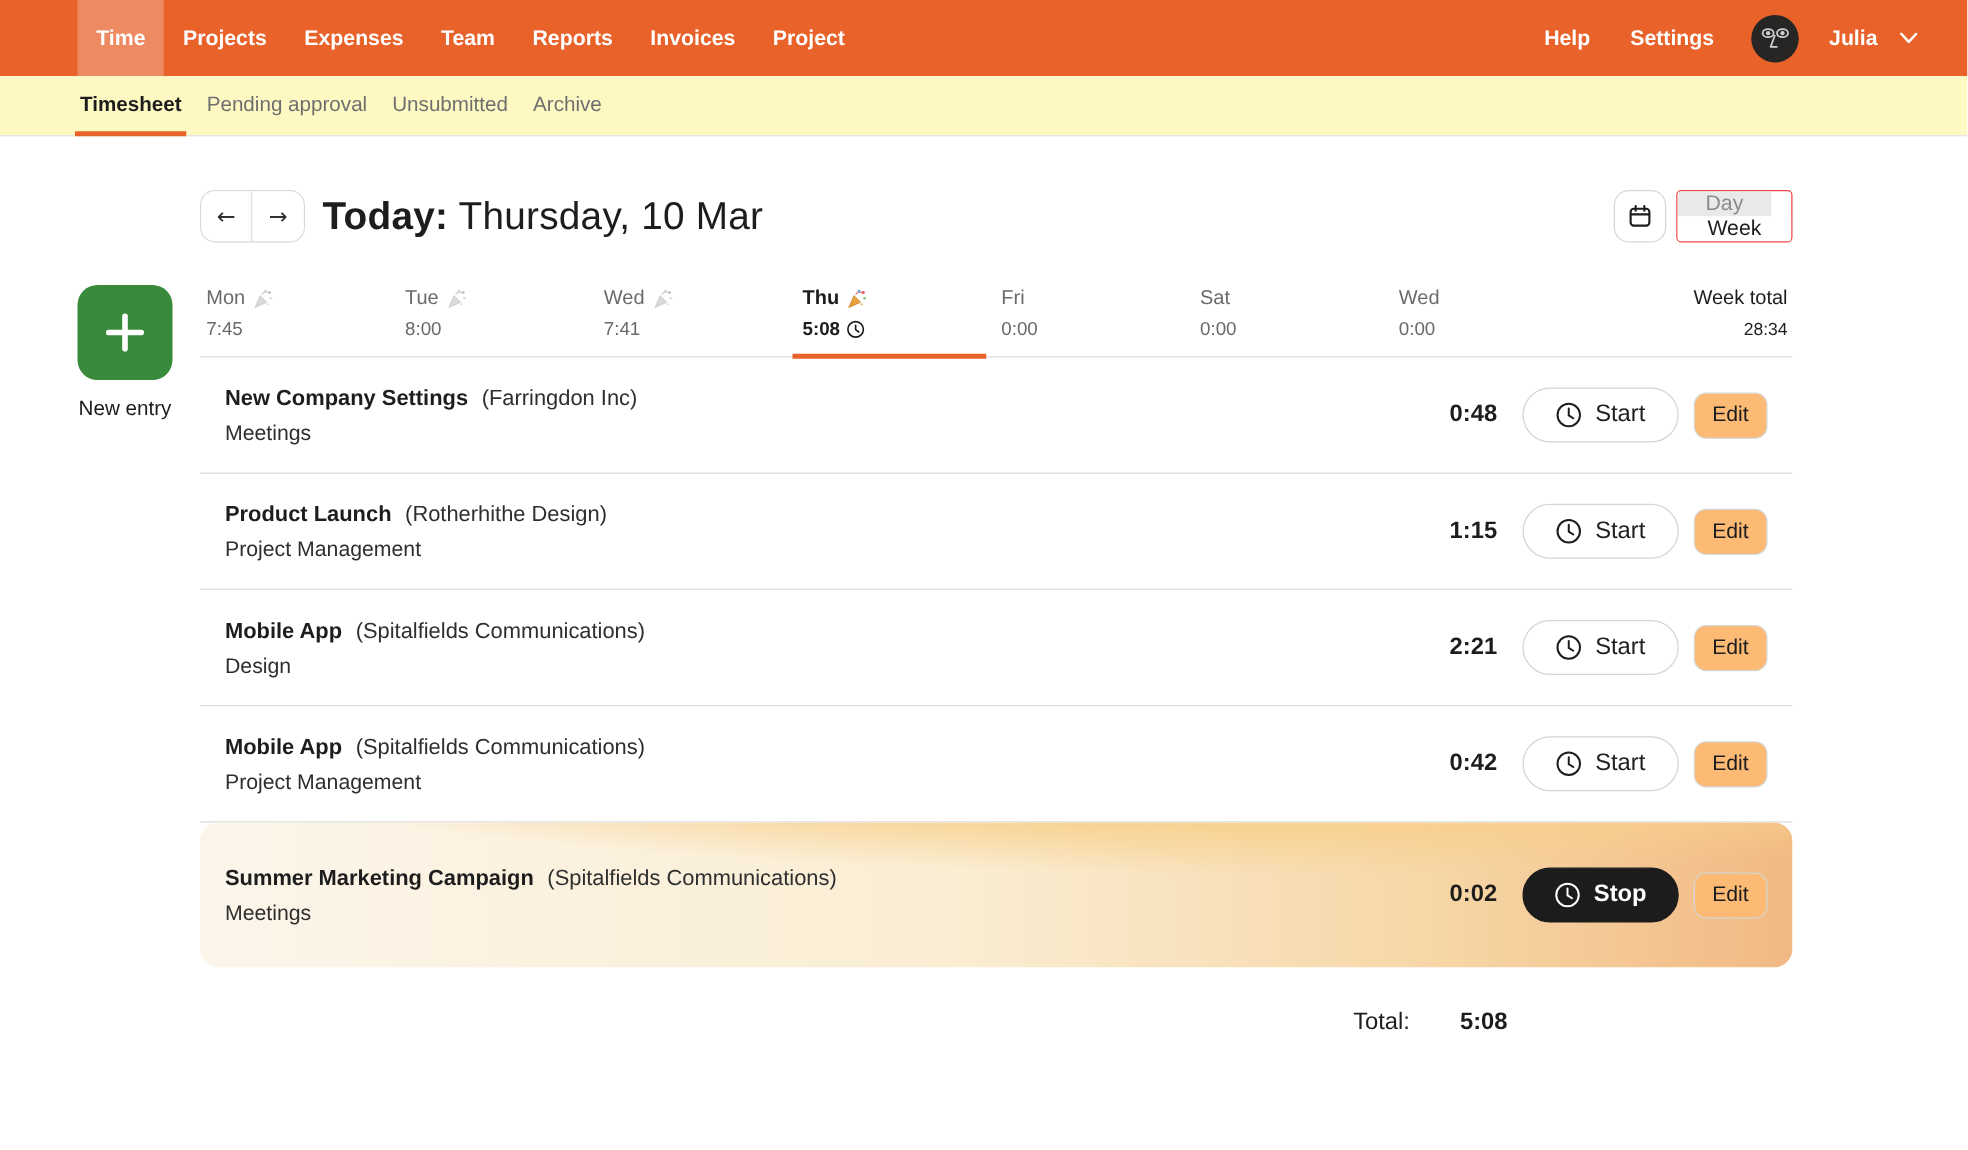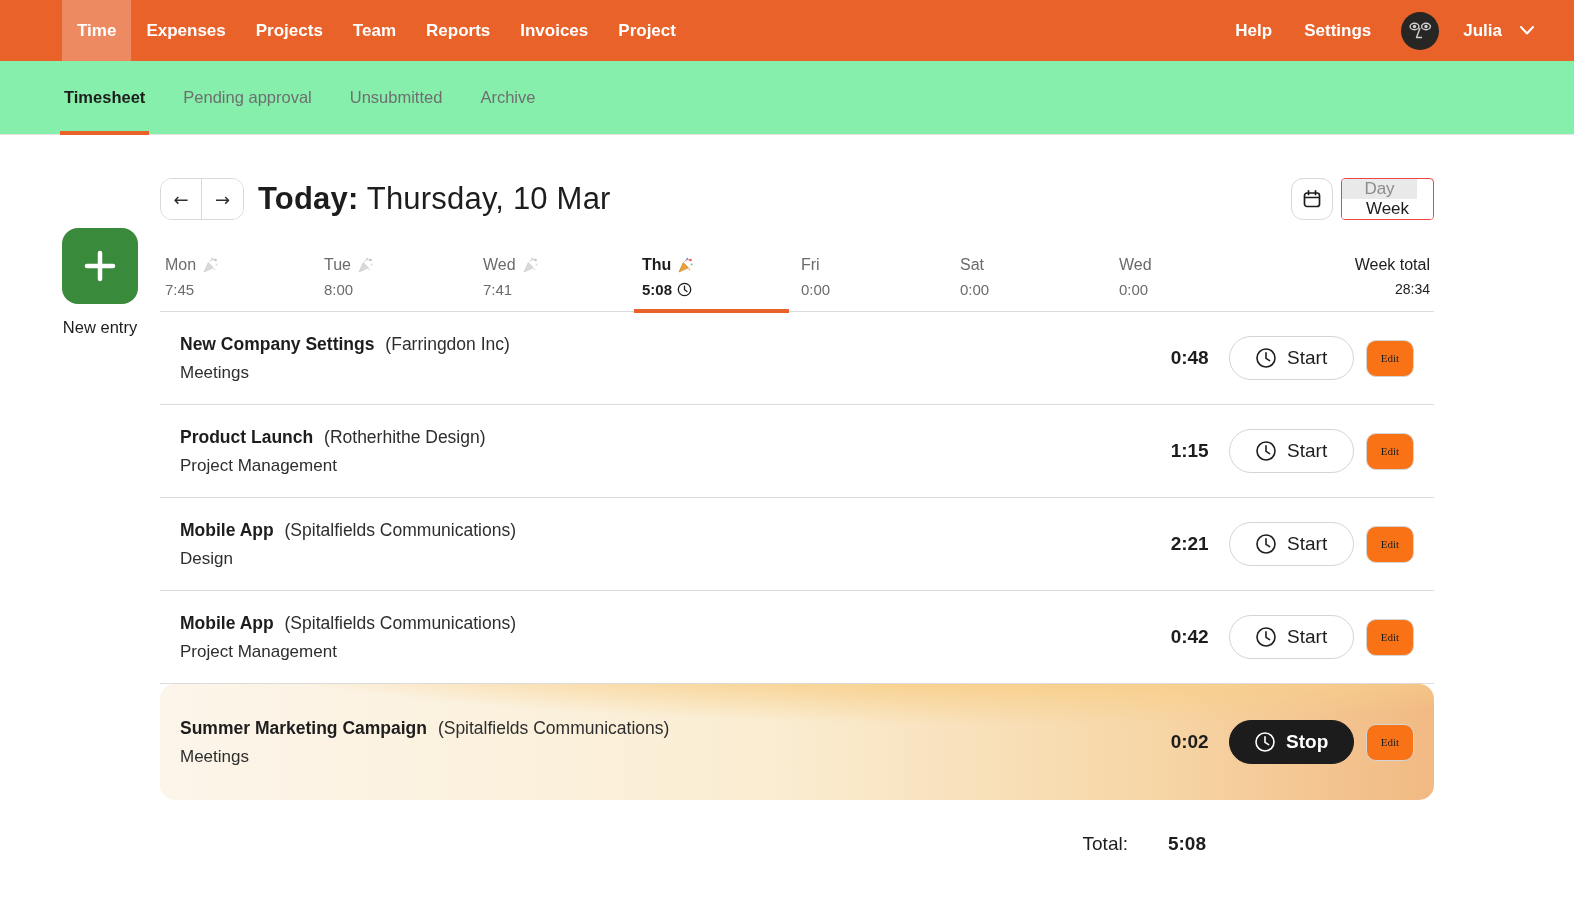--- a/index.html
+++ b/index.html
@@ -13,22 +13,22 @@
               font-size:17px; font-weight:700; cursor:pointer; white-space:nowrap; }
   .nav-item.active { background:rgba(255,255,255,.26); }
   .topnav .right { display:flex; align-items:center; margin-left:auto; margin-right:40px; gap:12px; }
   .topnav .right .nav-item { padding:0 10px; }
   .avatar { width:38px; height:38px; border-radius:50%; background:#272624; display:flex;
             align-items:center; justify-content:center; margin-left:8px; cursor:pointer; }
   .user-name { color:#fff; font-size:17px; font-weight:700; margin-left:12px; cursor:pointer; }
   .chev { margin-left:6px; display:flex; align-items:center; cursor:pointer; }
 
   
-  .subnav { height:74px; border-bottom:1px solid #e4e4e4; display:flex; align-items:center;
-            padding-left:62px; gap:34px; background:#86efac; }
+  .subnav { height:48px; border-bottom:1px solid #e4e4e4; display:flex; align-items:center;
+            padding-left:62px; gap:16px; background:#fef9c3; }
   .subtab { position:relative; height:100%; display:flex; align-items:center; font-size:16.5px;
             color:#6f6f6f; cursor:pointer; padding:0 2px; white-space:nowrap; }
   .subtab.active { color:#1d1d1d; font-weight:700; }
   .subtab.active::after { content:""; position:absolute; left:-2px; right:-2px; bottom:-1px;
             height:4px; background:#E8622A; }
 
   
   .content { margin-left:160px; width:1274px; }
 
   .page-header { margin-top:43px; display:flex; align-items:center; }
@@ -73,42 +73,42 @@
   .row-info { flex:1; min-width:0; }
   .row-title { font-size:17.5px; }
   .row-title .proj { font-weight:700; }
   .row-title .client { font-weight:400; color:#2e2e2e; margin-left:6px; }
   .row-task { font-size:17px; color:#2e2e2e; margin-top:8px; }
   .row-time { width:80px; text-align:right; font-size:19px; font-weight:700; }
   .timer-btn { margin-left:20px; width:125px; height:44px; border-radius:22px; border:1px solid #d5d5d5;
                background:#fff; display:flex; align-items:center; justify-content:center; gap:10px;
                font-size:19px; color:#1d1d1d; cursor:pointer; font-family:inherit; }
   .edit-btn { margin-left:12px; height:37px; padding:0 14px; border-radius:10px; border:1px solid #d5d5d5;
-              background:#f97316; font-size:11px; color:#1d1d1d; cursor:pointer; font-family:Liberation Serif, serif; }
+              background:#fdba74; font-size:17px; color:#1d1d1d; cursor:pointer; font-family:Liberation Sans, sans-serif; }
   .row.running { height:116px; border-bottom:none;
     background:
       radial-gradient(120% 170% at 66% -70%, rgba(248,207,138,.85) 42%, rgba(248,207,138,0) 62%),
       linear-gradient(90deg, #FCF5EA 0%, #FAEDD2 48%, #F7D6A6 78%, #F1B983 100%); border-radius: 15px; }
   .row.running .timer-btn { background:#1c1c1c; border-color:#1c1c1c; color:#fff; font-weight:700; }
 
   
   .total-row { margin-top:33px; display:flex; justify-content:flex-end; align-items:baseline; padding-right:228px; }
   .total-label { font-size:19px; color:#1d1d1d; }
   .total-value { font-size:19px; font-weight:700; margin-left:40px; }
 
   svg { display:block; }
 </style>
 </head>
 <body>
 
 <div class="topnav">
   <div class="left">
     <div class="nav-item active">Time</div>
+    <div class="nav-item">Projects</div>
     <div class="nav-item">Expenses</div>
-    <div class="nav-item">Projects</div>
     <div class="nav-item">Team</div>
     <div class="nav-item">Reports</div>
     <div class="nav-item">Invoices</div>
     <div class="nav-item">Project</div>
   </div>
   <div class="right">
     <div class="nav-item">Help</div>
     <div class="nav-item">Settings</div>
     <div class="avatar">
       <span>

